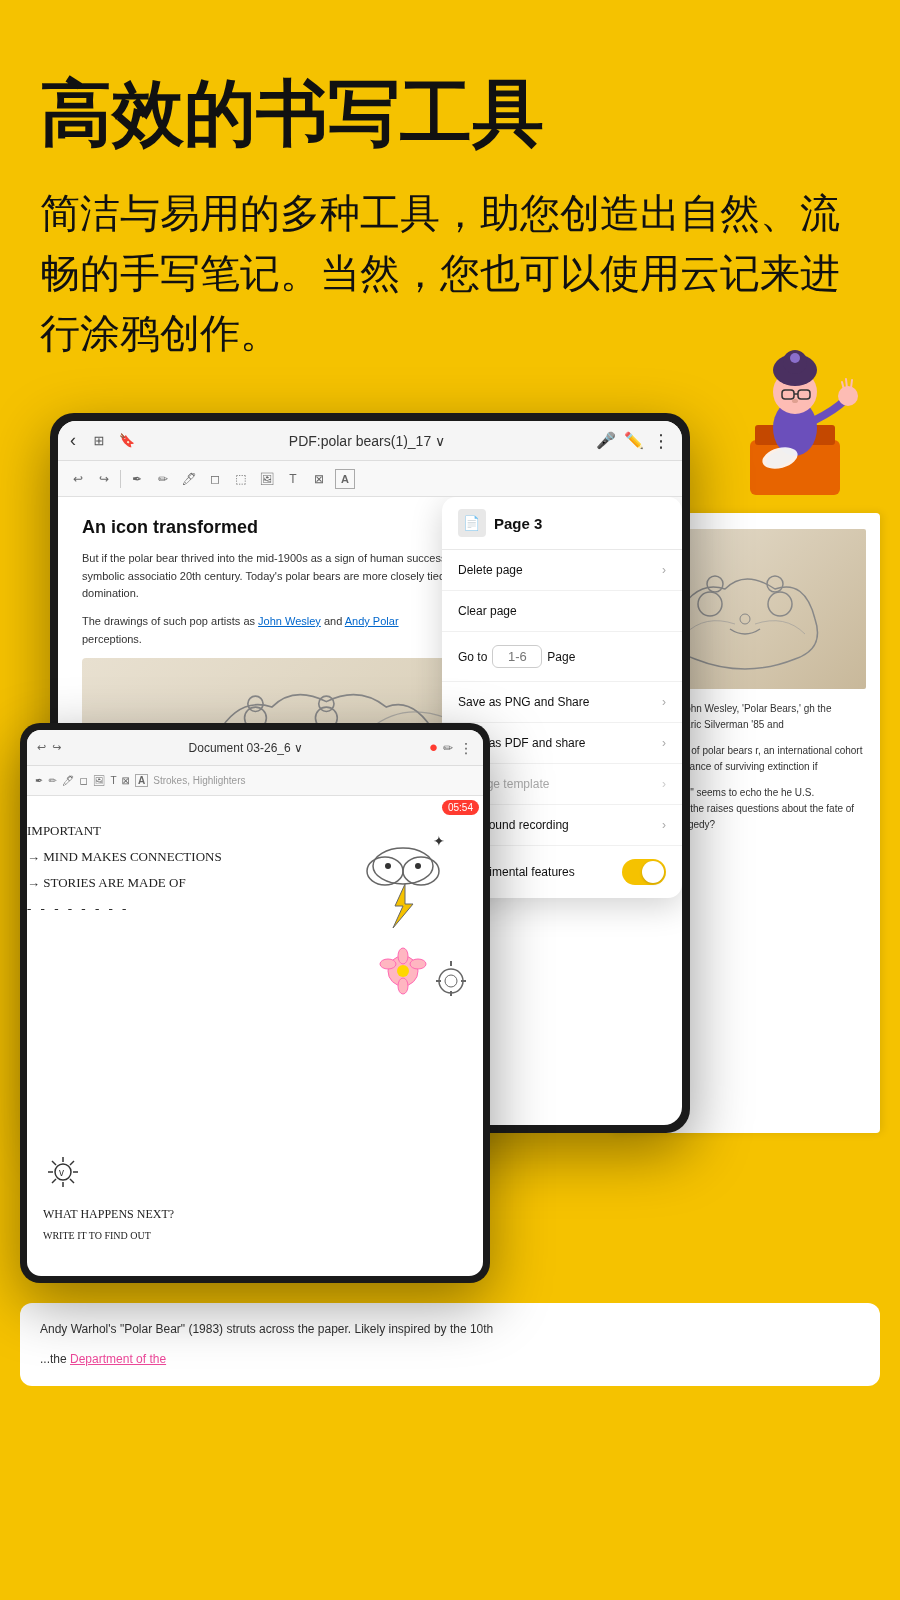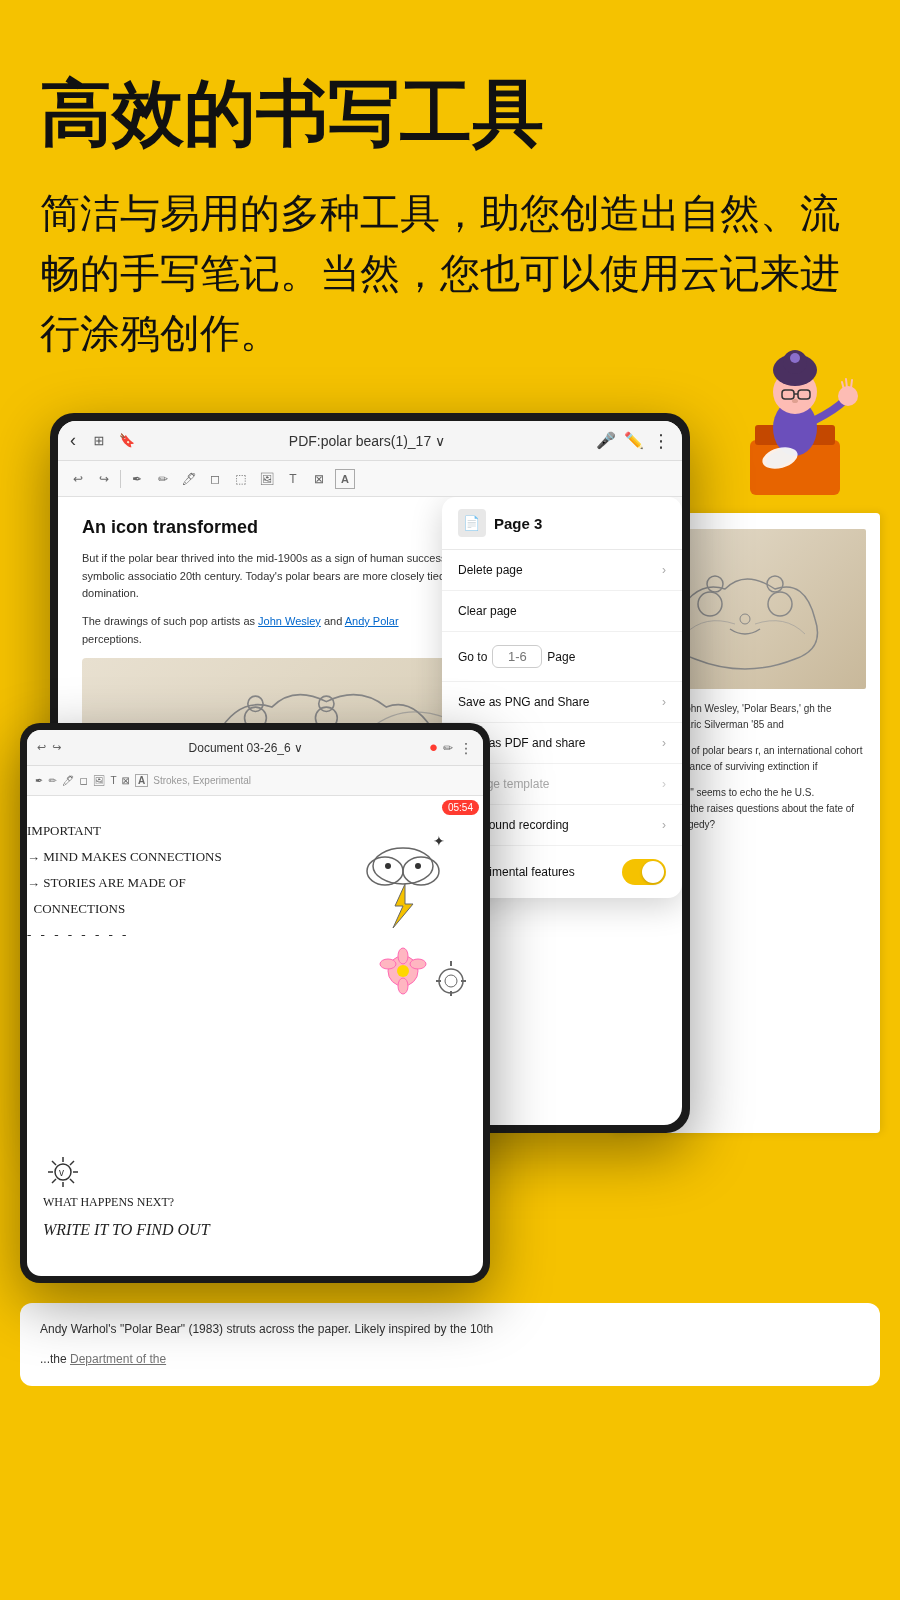--- a/index.html
+++ b/index.html
@@ -389,21 +389,21 @@
       font-size: 11px;
       color: #333;
       line-height: 1.7;
     }
     .bottom-text {
       font-size: 12px;
       color: #333;
       line-height: 1.8;
     }
     .bottom-link {
-      color: #737373;
+      color: #ec4899;
       text-decoration: underline;
     }
 
     
     .char-svg { width: 160px; height: 200px; }
   </style>
 </head>
 <body>
 
 <div class="hero">
@@ -592,53 +592,52 @@
 
       <div class="small-drawing-bar">
         <span style="font-size:10px;color:#666;">✒</span>
         <span style="font-size:10px;color:#666;">✏</span>
         <span style="font-size:10px;color:#666;">🖊</span>
         <span style="font-size:10px;color:#666;">◻</span>
         <span style="font-size:10px;color:#666;">🖼</span>
         <span style="font-size:10px;color:#666;">T</span>
         <span style="font-size:10px;color:#666;">⊠</span>
         <span style="font-size:10px;color:#666;font-weight:bold;border:1px solid #aaa;padding:0 2px;">A</span>
-        <span class="strokes-label">Strokes, Experimental</span>
+        <span class="strokes-label">Strokes, Highlighters</span>
       </div>
 
       <div class="small-content">
         <div class="timer-badge">05:54</div>
 
         <div style="margin-top:10px;">
           <div class="handwriting-text">
             <div>IMPORTANT</div>
             <div><span class="handwriting-arrow">→</span> MIND MAKES CONNECTIONS</div>
             <div><span class="handwriting-arrow">→</span> STORIES ARE MADE OF</div>
-            <div>&nbsp;&nbsp;CONNECTIONS</div>
             <div style="letter-spacing:3px;">- - - - - - - -</div>
           </div>
 
           <div style="position:absolute;bottom:80px;left:16px;">
             <svg width="40" height="40" viewBox="0 0 40 40">
               <circle cx="20" cy="20" r="8" fill="none" stroke="#333" stroke-width="1.5"></circle>
               <line x1="20" y1="5" x2="20" y2="10" stroke="#333" stroke-width="1.5"></line>
               <line x1="20" y1="30" x2="20" y2="35" stroke="#333" stroke-width="1.5"></line>
               <line x1="5" y1="20" x2="10" y2="20" stroke="#333" stroke-width="1.5"></line>
               <line x1="30" y1="20" x2="35" y2="20" stroke="#333" stroke-width="1.5"></line>
               <line x1="9" y1="9" x2="13" y2="13" stroke="#333" stroke-width="1.5"></line>
               <line x1="27" y1="27" x2="31" y2="31" stroke="#333" stroke-width="1.5"></line>
               <line x1="31" y1="9" x2="27" y2="13" stroke="#333" stroke-width="1.5"></line>
               <line x1="13" y1="27" x2="9" y2="31" stroke="#333" stroke-width="1.5"></line>
               <text x="16" y="24" font-size="10" fill="#333">v</text>
             </svg>
           </div>
 
           <div style="position:absolute;bottom:30px;left:16px;">
             <div class="handwriting-text" style="font-size:12px;">WHAT HAPPENS NEXT?</div>
-            <div class="handwriting-text" style="font-size:16px;font-style:italic;">WRITE IT TO FIND OUT</div>
+            <div class="handwriting-text" style="font-size:10px;">WRITE IT TO FIND OUT</div>
           </div>
 
           <div class="doodle-area">
             <svg width="140" height="200" viewBox="0 0 140 200" xmlns="http://www.w3.org/2000/svg">
 
               <ellipse cx="70" cy="50" rx="30" ry="18" fill="none" stroke="#666" stroke-width="1.5"></ellipse>
               <ellipse cx="52" cy="55" rx="18" ry="14" fill="none" stroke="#666" stroke-width="1.5"></ellipse>
               <ellipse cx="88" cy="55" rx="18" ry="14" fill="none" stroke="#666" stroke-width="1.5"></ellipse>
 
               <path d="M72 68 L62 90 L70 90 L60 112 L80 88 L72 88Z" fill="#F5C200" stroke="#666" stroke-width="1"></path>

